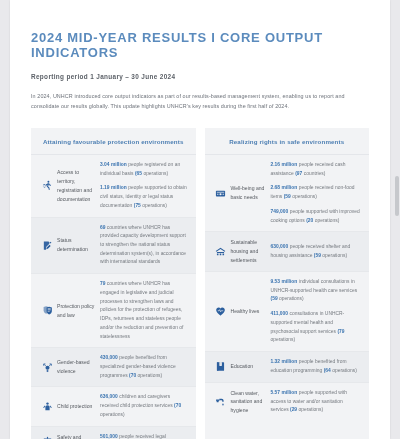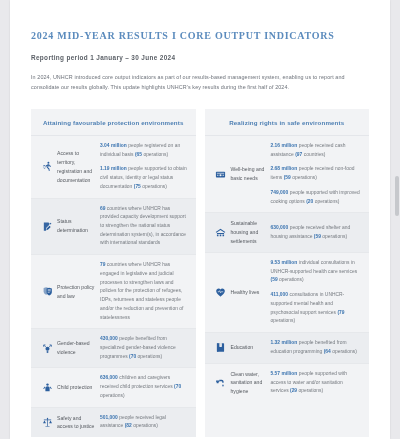--- a/index.html
+++ b/index.html
@@ -19,27 +19,26 @@
     position: absolute;
     left: 10px; top: 0;
     width: 380px; height: 439px;
     background: #ffffff;
     box-shadow: 0 0 2px rgba(0,0,0,0.10);
   }
   .content {
     padding: 30px 21px 0 21px;
   }
   .doc-title {
-    font-size: 10px;
+    font-size: 13px;
     font-weight: bold;
     letter-spacing: 0.75px;
     color: #5b8bbd;
     text-transform: uppercase;
     margin-bottom: 13px;
-    font-family: Liberation Serif, serif;
   }
   .doc-subtitle {
     font-size: 6.4px;
     font-weight: bold;
     letter-spacing: 0.35px;
     color: #5a5f66;
     margin-bottom: 11px;
   }
   .doc-intro {
     font-size: 5.4px;

